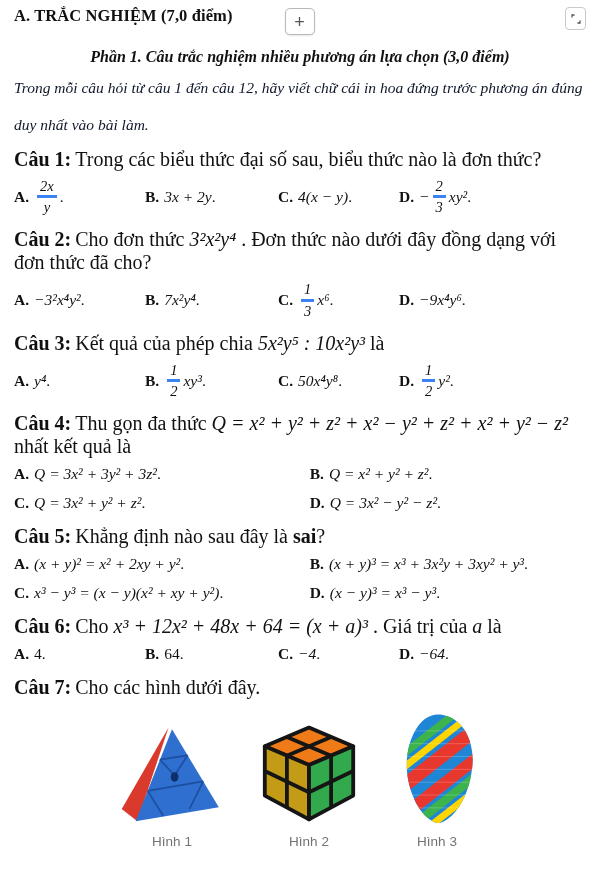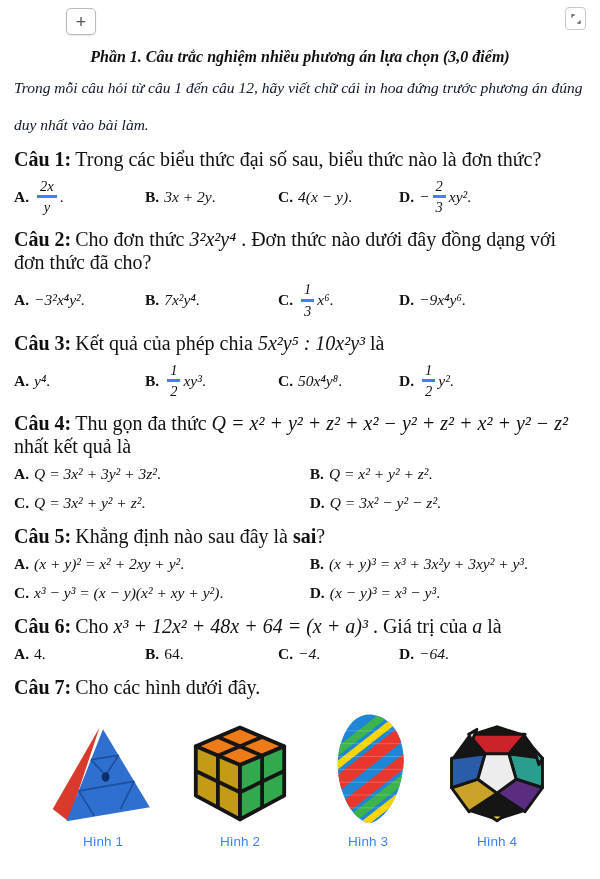--- a/index.html
+++ b/index.html
@@ -42,28 +42,29 @@
   .option { display:flex; align-items:center; font-size:15.5px; }
   .opt-label { margin-right:5px; }
 
   .frac { display:inline-block; text-align:center; vertical-align:middle;
           font-style:italic; line-height:1.12; font-size:14.5px; margin:0 3px; }
   .frac .num { display:block; border-bottom:3px solid #3b82f6; padding:0 3px 1px 3px; }
   .frac .den { display:block; padding-top:1px; }
 
   .figures { display:flex; justify-content:center; align-items:flex-end; gap:34px; margin-top:8px; }
   .figure { display:flex; flex-direction:column; align-items:center; gap:9px; }
-  .figcap { font-family:"Liberation Sans", sans-serif; font-size:13.5px; color:#3b82f6; }
+  .figcap { font-family:"Liberation Sans", sans-serif; font-size:13.5px; color:#737373; }
 </style>
 </head>
 <body>
 
 <div class="page">
 
   <div class="header-row">
+    <h1 class="title">A. TRẮC NGHIỆM (7,0 điểm)</h1>
     <button class="add-btn">
       <span>+</span>
     </button>
     <button class="expand-btn">
       <svg width="12" height="12" viewBox="0 0 12 12">
         <path d="M2,4.6 L2,2 L4.6,2 M10,7.4 L10,10 L7.4,10" fill="none" stroke="#555" stroke-width="1.3"></path>
       </svg>
     </button>
   </div>
 
@@ -308,32 +309,15 @@
             <line x1="0" y1="67" x2="100" y2="67"></line>
             <line x1="0" y1="82" x2="100" y2="82"></line>
             <line x1="0" y1="97" x2="100" y2="97"></line>
             <line x1="0" y1="112" x2="100" y2="112"></line>
           </g>
         </g>
       </svg>
       <span class="figcap">Hình 3</span>
     </div>
 
-    <div class="figure">
-      <svg width="104" height="104" viewBox="0 0 120 124">
-        <polygon points="60,5 26.5,15.9 5.8,44.4 5.8,79.6 26.5,108.1 60,119 93.5,108.1 114.2,79.6 114.2,44.4 93.5,15.9" fill="#151515"></polygon>
-        <g stroke="#151515" stroke-width="3.5" stroke-linejoin="round">
-          <polygon points="45.9,39.2 74.1,39.2 93.5,15.9 26.5,15.9" fill="#cc2229"></polygon>
-          <polygon points="74.1,39.2 82.8,69.4 114.2,79.6 114.2,44.4" fill="#2a9d8f"></polygon>
-          <polygon points="82.8,69.4 60,86 93.5,108.1 114.2,79.6" fill="#5b2d82"></polygon>
-          <polygon points="37.2,69.4 60,86 26.5,108.1 5.8,79.6" fill="#c9a227"></polygon>
-          <polygon points="45.9,39.2 37.2,69.4 5.8,79.6 5.8,44.4" fill="#2a5caa"></polygon>
-          <polygon points="60,86 82.8,69.4 74.1,39.2 45.9,39.2 37.2,69.4" fill="#ededed"></polygon>
-          <polygon points="114.2,44.4 104,33 110,52" fill="#35b5c1"></polygon>
-          <polygon points="26.5,15.9 36,10 30,24" fill="#f2f2f2"></polygon>
-          <polygon points="60,119 50,112 70,112" fill="#e8d44d"></polygon>
-        </g>
-      </svg>
-      <span class="figcap">Hình 4</span>
-    </div>
 
   </div>
 </div>
 
 </body></html>

